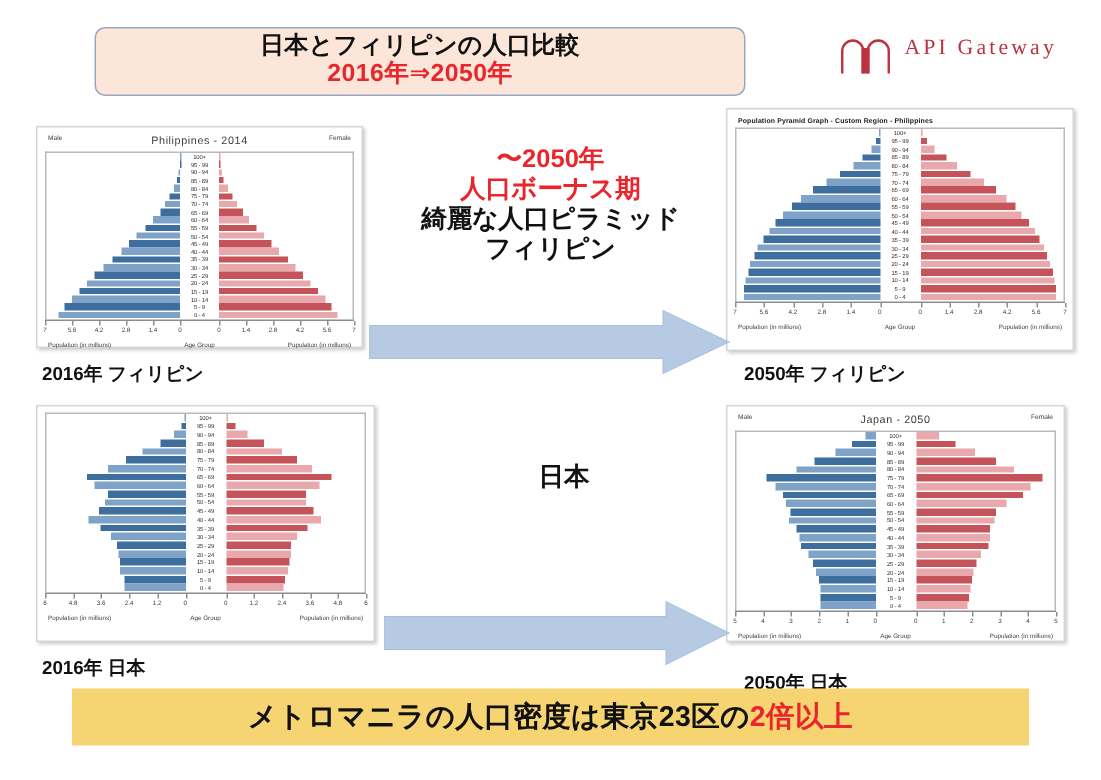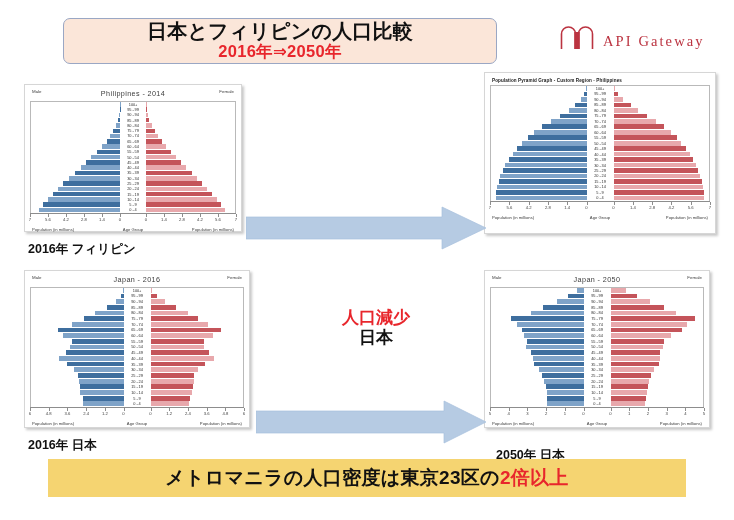--- a/index.html
+++ b/index.html
@@ -22,32 +22,32 @@
     left: 63px; top: 18px;
     width: 434px; height: 46px;
     background: #fbe6d9;
     border: 1px solid #9aa7c4;
     border-radius: 7px;
     display: flex; flex-direction: column;
     align-items: center; justify-content: center;
     line-height: 1.05;
   }
   .title-line1 {
-    font-size: 20px; font-weight: bold; color: #111111;
+    font-size: 16px; font-weight: bold; color: #111111;
     letter-spacing: 0.2px;
   }
   .title-line2 {
     font-size: 16.5px; font-weight: bold; color: #e8262c;
     letter-spacing: 0.3px; margin-top: 1px;
   }
 
   .brand {
     position: absolute;
     left: 560px; top: 24px;
-    display: flex; align-items: flex-end; gap: 9px;
+    display: flex; align-items: flex-start; gap: 9px;
   }
   .brand-mark { width: 34px; height: 26px; display: block; }
   .brand-text {
     font-family: "Liberation Serif", "DejaVu Serif", serif;
     font-size: 14.5px; color: #bb3340; letter-spacing: 2.1px;
     font-weight: normal;
   }
 
   
   .card {
@@ -624,25 +624,20 @@
         <div class="axis-foot">
           <span class="foot-l">Population (in millions)</span>
           <span class="foot-c">Age Group</span>
           <span class="foot-r">Population (in millions)</span>
         </div>
       </div>
     </div>
 
   <div class="card" id="card-jp2016" style="left:24px; top:270px; width:226px; height:158px;">
       <div class="chart-wrap">
-        <div class="chart-toprow">
-          <span class="side-label">Male</span>
-          <div class="chart-title">Japan - 2016</div>
-          <span class="side-label">Female</span>
-        </div>
         <div class="plot" style="height: 120px;">
           <div class="prow" style="height: 5.71429px;">
             <div class="half left">
               <div class="bar" style="width: 0.333333%; height: 4.86429px; background: rgb(127, 163, 200);"></div>
             </div>
             <div class="agelabel" style="width: 27px; font-size: 3.9px;">100+</div>
             <div class="half right">
               <div class="bar" style="width: 1%; height: 4.86429px; background: rgb(232, 168, 172);"></div>
             </div>
           </div>
@@ -1087,26 +1082,32 @@
         </div>
         <div class="axis-foot">
           <span class="foot-l">Population (in millions)</span>
           <span class="foot-c">Age Group</span>
           <span class="foot-r">Population (in millions)</span>
         </div>
       </div>
     </div>
 
   <div class="caption" style="left:28px; top:241px;">2016年  フィリピン</div>
+  <div class="caption" style="left:496px; top:241px;">2050年  フィリピン</div>
   <div class="caption" style="left:28px; top:437px;">2016年  日本</div>
   <div class="caption" style="left:496px; top:447px;">2050年  日本</div>
 
+  <div class="annot" style="left:258px; top:96px; width:218px;">
+    <div class="a-red" style="font-size:17px;">〜2050年</div>
+    <div class="a-red" style="font-size:17px;">人口ボーナス期</div>
+    <div class="a-black" style="font-size:17px;">綺麗な人口ピラミッド</div>
+    <div class="a-black" style="font-size:17px;">フィリピン</div>
+  </div>
 
   <div class="annot" style="left:276px; top:308px; width:200px;">
-    <div class="a-red" style="font-size:17px;">人口減少</div>
     <div class="a-black" style="font-size:17px;">日本</div>
   </div>
 
   <div class="arrow" style="left:246px; top:205px; width:242px; height:46px;">
     <svg viewBox="0 0 242 46" width="242" height="46">
       <path d="M0 12 L196 12 L196 2 L240 23 L196 44 L196 34 L0 34 Z" fill="#b6cbe3" stroke="#a8c0dc" stroke-width="0.7"></path>
     </svg>
   </div>
 
   <div class="arrow" style="left:256px; top:400px; width:232px; height:46px;">

